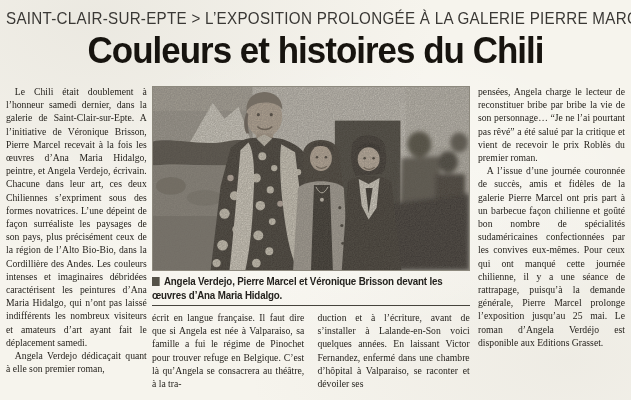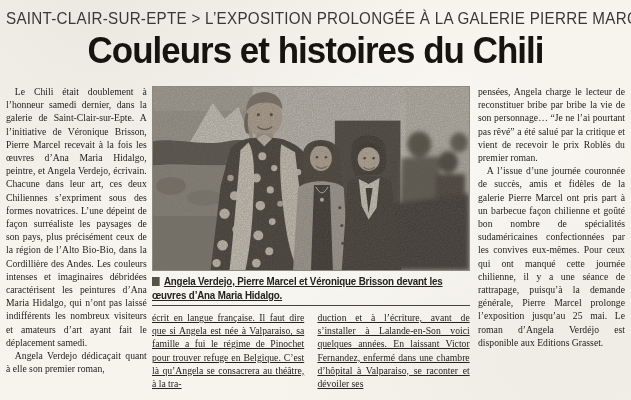--- a/index.html
+++ b/index.html
@@ -27,21 +27,21 @@
   }
   .bodytext{
     font-size:11px;line-height:13.2px;text-align:justify;text-justify:inter-word;
     transform:scaleX(.88);transform-origin:left top;
     -webkit-hyphens:auto;hyphens:auto;
   }
   .bodytext p{margin:0;}
   .bodytext p.indent{text-indent:10px;}
   .col-left{position:absolute;left:6px;top:85px;width:160px;height:360px;}
   .col-right{position:absolute;left:478px;top:85px;width:167px;height:360px;}
-  .photo-wrap{position:absolute;left:152px;top:86px;width:318px;text-decoration:underline;}
+  .photo-wrap{position:absolute;left:152px;top:86px;width:318px;}
   .photo{
     width:318px;height:185px;border:1px solid #8d897e;box-sizing:border-box;
     background:#c9c6bc;overflow:hidden;
   }
   .photo svg{display:block;width:100%;height:100%;}
   .caption{
     margin-top:4px;width:374px;
     font-family:"Liberation Sans", sans-serif;font-weight:700;
     font-size:11.5px;line-height:13.5px;letter-spacing:-.2px;color:#24221e;
     transform:scaleX(.85);transform-origin:left top;

